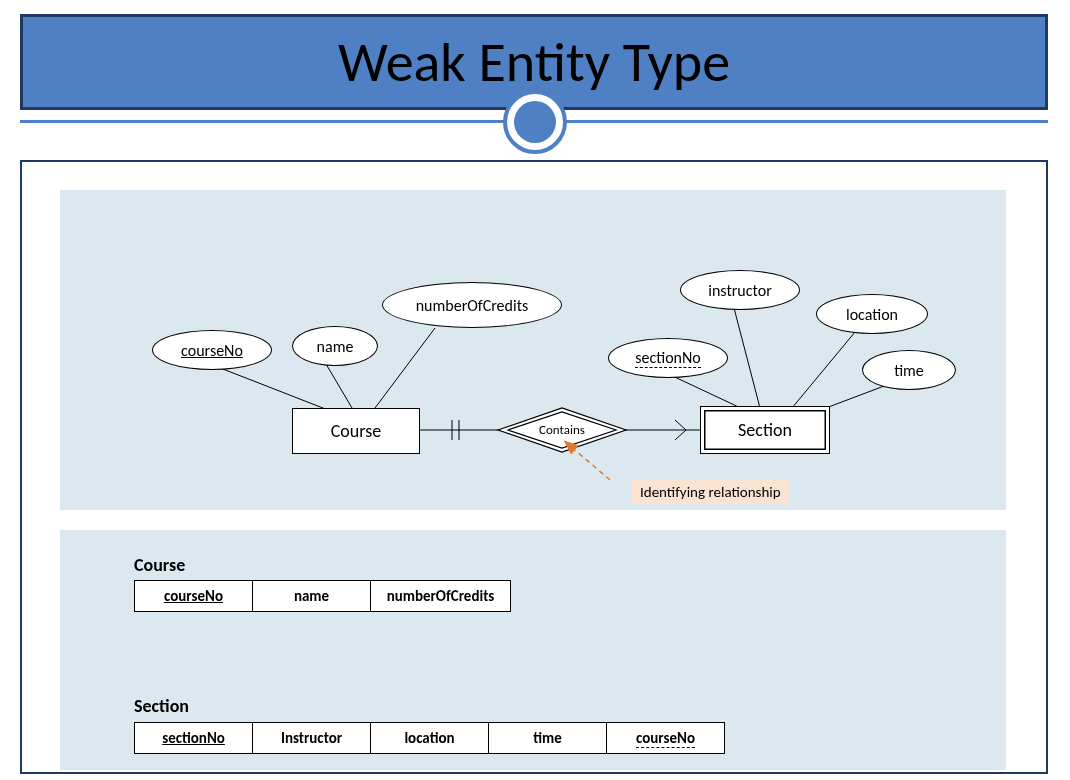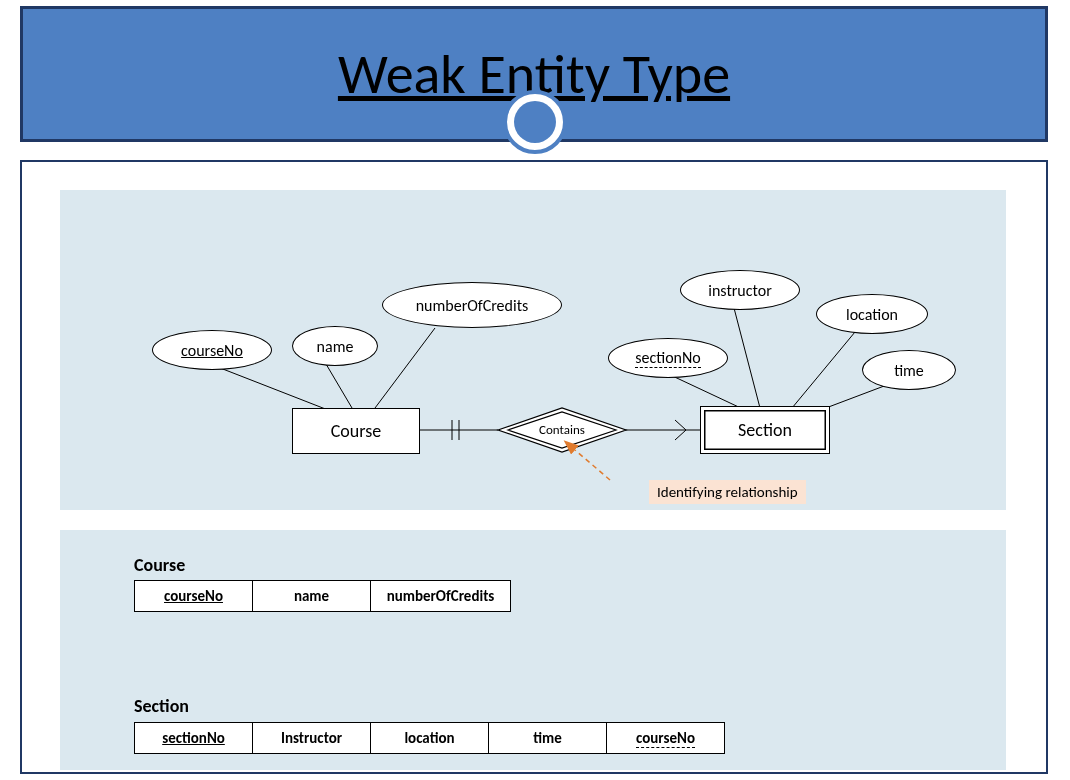--- a/index.html
+++ b/index.html
@@ -7,29 +7,28 @@
     margin: 0;
     width: 1070px;
     height: 780px;
     font-family: Calibri, Arial, sans-serif;
     background: #fff;
     position: relative;
   }
   .title-banner {
     position: absolute;
     left: 20px;
-    top: 6px;
+    top: 14px;
     width: 1028px;
-    height: 136px;
+    height: 96px;
     background: #4e80c3;
     border: 3px solid #203864;
     display: flex;
     align-items: center;
     justify-content: center;
-    text-decoration: underline;
   }
   .title-banner span {
     font-size: 56px;
     font-weight: 400;
     color: #000;
   }
   .circle-decor {
     position: absolute;
     left: 50%;
     top: 122px;
@@ -220,21 +219,21 @@
   <span>time</span>
 </div>
 
 <div class="rect" style="left:292px; top:408px; width:128px; height:46px;">
   <span>Course</span>
 </div>
 <div class="rect double" style="left:700px; top:406px; width:130px; height:48px;">
   <span>Section</span>
 </div>
 
-<div class="annotation-box" style="left:649px; top:480px;">
+<div class="annotation-box" style="left:632px; top:480px;">
   <span>Identifying relationship</span>
 </div>
 
 <div class="panel-bottom"></div>
 
 <div class="schema-label" style="left:134px; top:554px;">Course</div>
 <div class="schema-row" style="left:134px; top:580px;">
   <div class="schema-cell" style="width:118px;"><span class="underline">courseNo</span></div>
   <div class="schema-cell" style="width:118px;">name</div>
   <div class="schema-cell" style="width:140px;">numberOfCredits</div>

